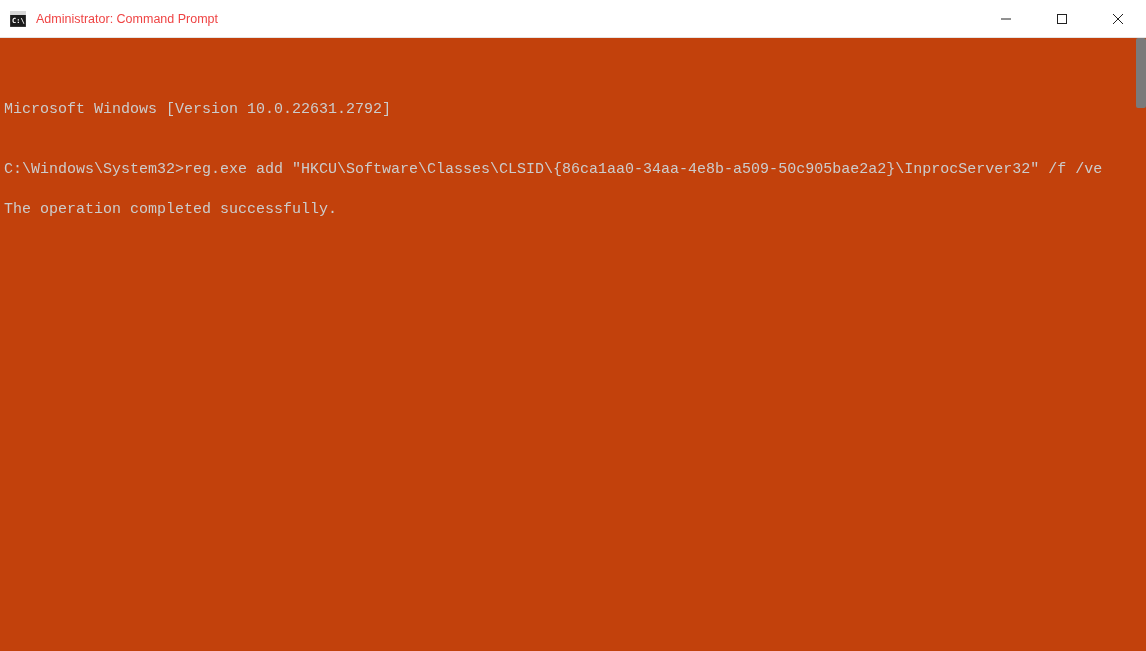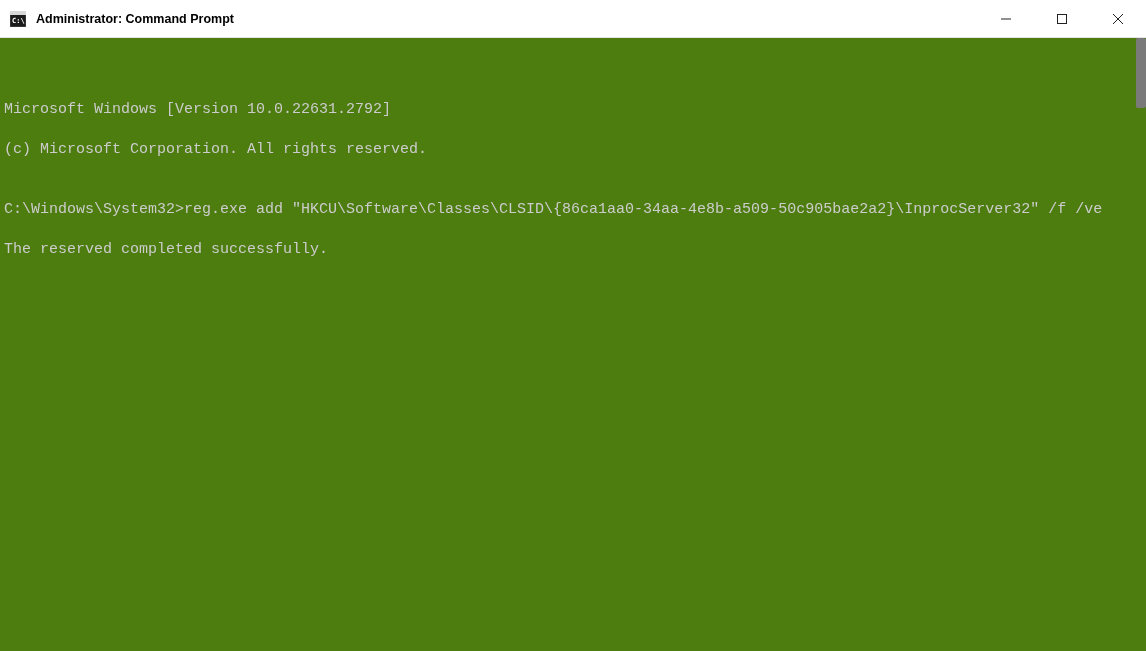--- a/index.html
+++ b/index.html
@@ -29,42 +29,41 @@
       height: 16px;
       margin-left: 10px;
       margin-right: 8px;
       display: flex;
       align-items: center;
       justify-content: center;
     }
     .titlebar-title {
       flex: 1;
       font-size: 12.5px;
-      color: #000000;
+      color: #ef4444;
       padding-left: 2px;
-      font-weight: bold;
     }
     .titlebar-controls {
       display: flex;
       height: 100%;
     }
     .titlebar-btn {
       width: 56px;
       height: 100%;
       display: flex;
       align-items: center;
       justify-content: center;
       color: #222;
       background: transparent;
       border: none;
       cursor: pointer;
     }
     .terminal-area {
       flex: 1;
-      background: #4d7c0f;
+      background: #c2410c;
       color: #cccccc;
       font-family: Consolas, "Courier New", monospace;
       font-size: 15px;
       line-height: 20px;
       padding: 2px 4px;
       white-space: pre;
       overflow: hidden;
       position: relative;
     }
     .terminal-content {
@@ -119,22 +118,21 @@
         <line x1="0" y1="0" x2="10" y2="10" stroke="currentColor" stroke-width="1"></line>
         <line x1="10" y1="0" x2="0" y2="10" stroke="currentColor" stroke-width="1"></line>
       </svg>
     </button>
   </div>
 </div>
 
 <div class="terminal-area">
   <div class="terminal-content">
 <span class="line">Microsoft Windows [Version 10.0.22631.2792]</span>
-<span class="line">(c) Microsoft Corporation. All rights reserved.</span>
 <span class="line"></span>
 <span class="line">C:\Windows\System32&gt;reg.exe add "HKCU\Software\Classes\CLSID\{86ca1aa0-34aa-4e8b-a509-50c905bae2a2}\InprocServer32" /f /ve</span>
-<span class="line">The reserved completed successfully.</span>
+<span class="line">The operation completed successfully.</span>
 <span class="line"></span>
   </div>
   <div class="scrollbar-track">
     <div class="scrollbar-thumb"></div>
   </div>
 </div>
 
 </body></html>

